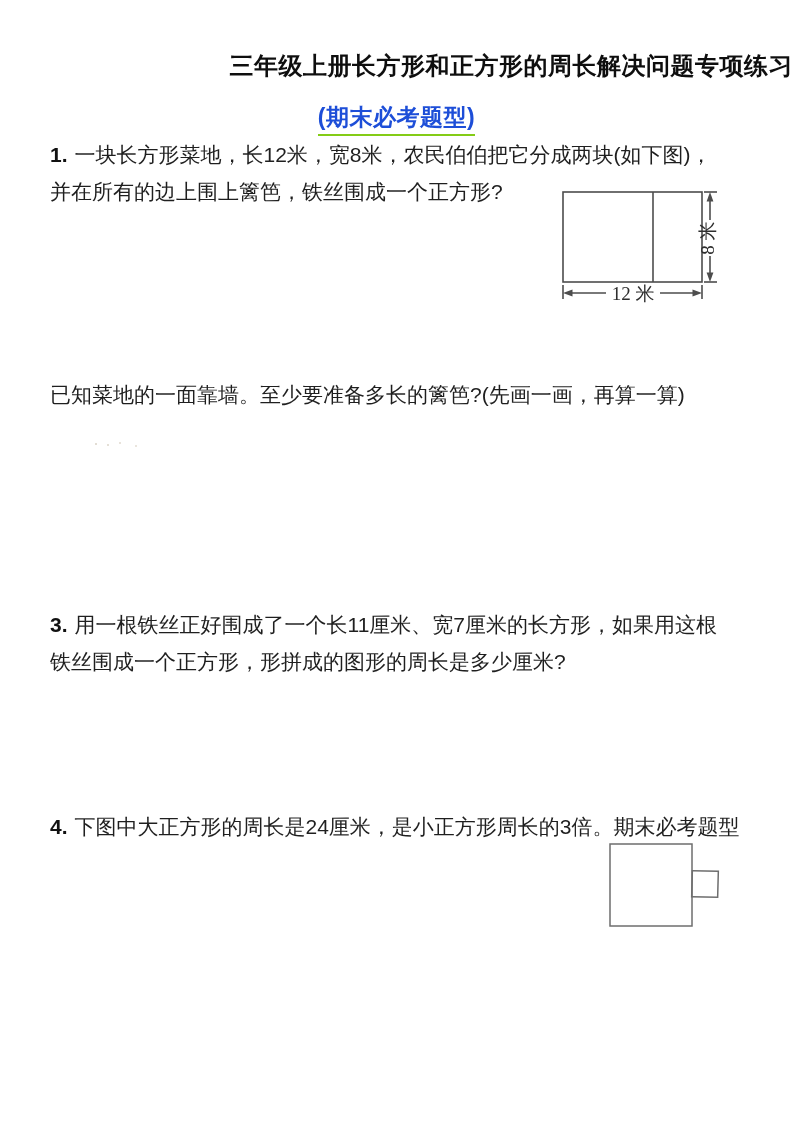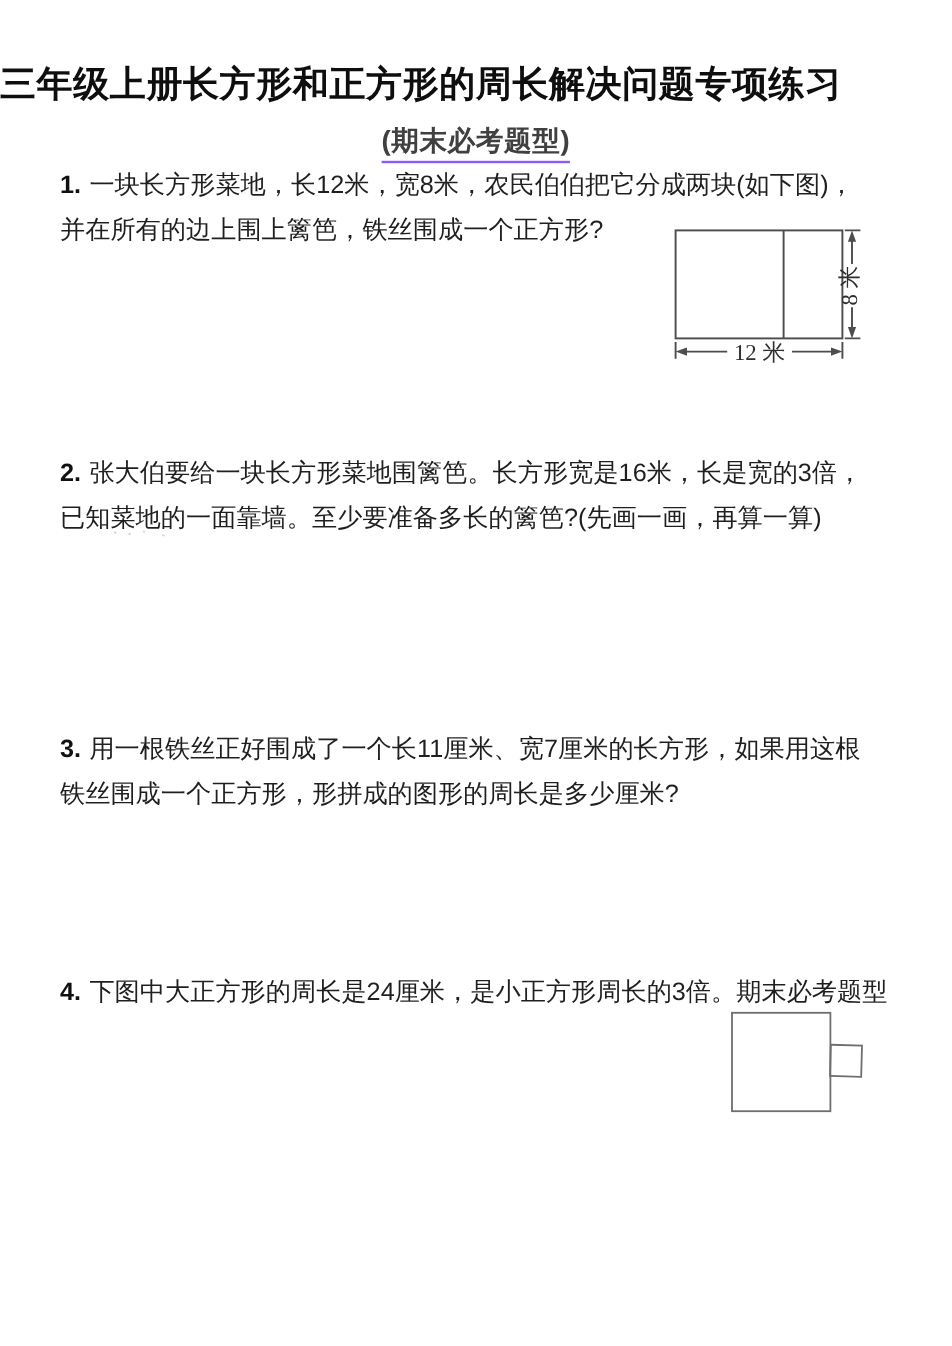--- a/index.html
+++ b/index.html
@@ -14,39 +14,39 @@
     background: #ffffff;
     overflow: hidden;
     font-family: "Liberation Sans", "DejaVu Sans", sans-serif;
     color: #1c1c1c;
   }
   .title {
     position: absolute;
     top: 50px;
     left: 0;
     width: 100%;
-    text-align: left;
-    font-size: 30px;
+    text-align: right;
+    font-size: 24px;
     font-weight: 800;
     letter-spacing: 0.5px;
     color: #0e0e0e;
   }
   .subtitle-wrap {
     position: absolute;
     top: 102px;
     left: 0;
     width: 100%;
     text-align: center;
   }
   .subtitle {
     display: inline-block;
     font-size: 23px;
     font-weight: 800;
-    color: #404040;
-    border-bottom: 2px solid #8b5cf6;
+    color: #1d4ed8;
+    border-bottom: 2px solid #84cc16;
     padding-bottom: 1px;
     letter-spacing: 0.5px;
   }
   .question {
     position: absolute;
     left: 50px;
     width: 700px;
     font-size: 21px;
     line-height: 37px;
     color: #1f1f1f;
@@ -118,21 +118,20 @@
     <line class="fig-stroke" x1="9" y1="101" x2="9" y2="115"></line>
     <line class="fig-stroke" x1="148" y1="101" x2="148" y2="115"></line>
     <line class="fig-stroke" x1="17" y1="109" x2="52" y2="109"></line>
     <line class="fig-stroke" x1="106" y1="109" x2="140" y2="109"></line>
     <polygon class="fig-arrow" points="9,109 18.5,105.6 18.5,112.4"></polygon>
     <polygon class="fig-arrow" points="148,109 138.5,105.6 138.5,112.4"></polygon>
     <text class="fig-label" x="79" y="116" text-anchor="middle">12 米</text>
   </svg>
 
   <div class="question" style="top:376px">
-    <div class="qline"><span class="qnum">2.</span><span>张大伯要给一块长方形菜地围篱笆。长方形宽是16米，长是宽的3倍，</span></div>
     <div class="qline"><span>已知菜地的一面靠墙。至少要准备多长的篱笆?(先画一画，再算一算)</span></div>
   </div>
 
   <div class="scan-artifact"></div>
 
   <div class="question" style="top:606px">
     <div class="qline"><span class="qnum">3.</span><span>用一根铁丝正好围成了一个长11厘米、宽7厘米的长方形，如果用这根</span></div>
     <div class="qline"><span>铁丝围成一个正方形，形拼成的图形的周长是多少厘米?</span></div>
   </div>
 

